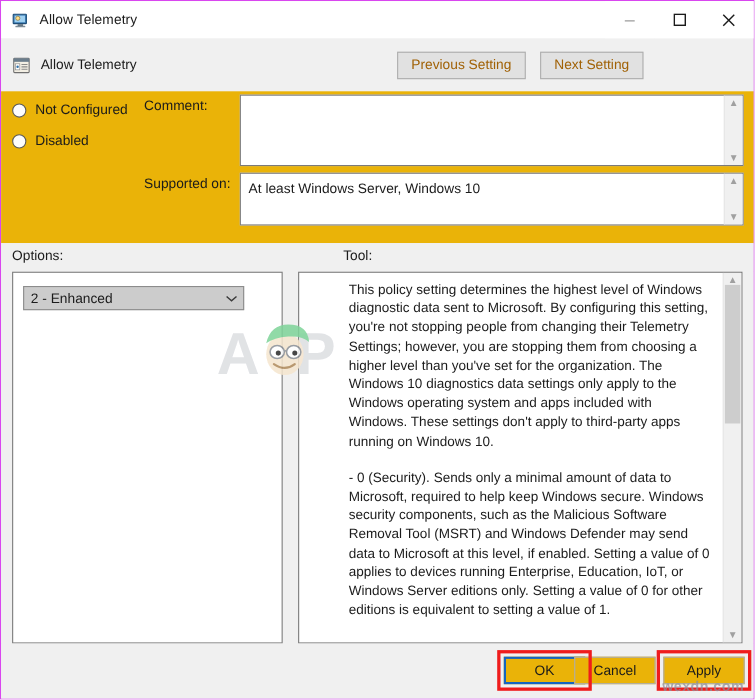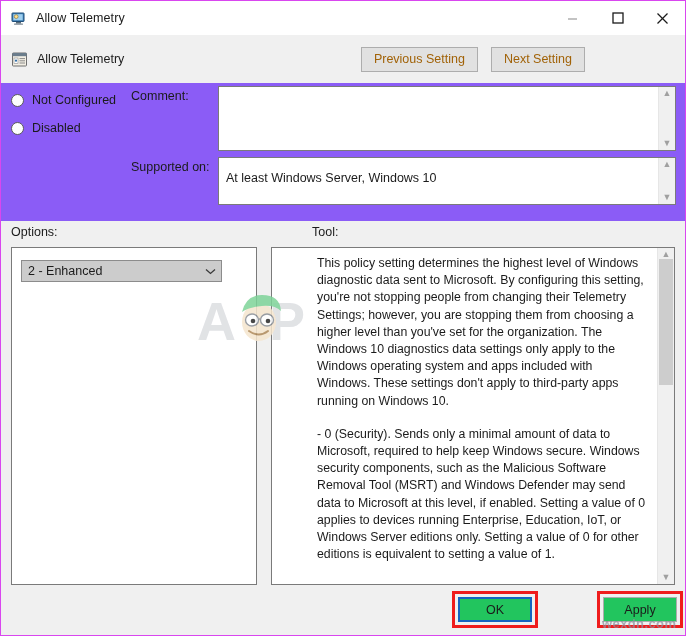--- a/index.html
+++ b/index.html
@@ -80,21 +80,21 @@
     padding: 0 12px;
     height: 25px;
     line-height: 23px;
     cursor: default;
     white-space: nowrap;
   }
 
   
   .form-region {
     flex: 0 0 auto;
-    background: #8b5cf6;
+    background: #eab308;
     padding: 0 10px;
     position: relative;
     height: 138px;
   }
 
   .radios {
     position: absolute;
     left: 10px; top: 3px;
     width: 120px;
   }
@@ -136,21 +136,21 @@
   .textbox {
     position: absolute;
     background: #ffffff;
     border: 1px solid #7a7a7a;
     display: flex;
   }
   .tb-comment { left: 217px; top: 3px; width: 458px; height: 65px; }
   .tb-supported { left: 217px; top: 74px; width: 458px; height: 48px; }
   .tb-inner {
     flex: 1 1 auto;
-    padding: 12px 7px;
+    padding: 5px 7px;
     font-size: 12.5px;
     color: #1b1b1b;
     overflow: hidden;
     line-height: 16px;
   }
   .vscroll {
     width: 17px;
     flex: 0 0 auto;
     background: #f0f0f0;
     border-left: 1px solid #e6e6e6;
@@ -223,21 +223,21 @@
   
   .footer {
     flex: 0 0 auto;
     height: 50px;
     background: #f0f0f0;
     position: relative;
   }
   .footer-btn {
     position: absolute;
     width: 74px; height: 25px;
-    background: #22c55e;
+    background: #eab308;
     border: 1px solid #adadad;
     font-size: 12.5px;
     color: #1b1b1b;
     display: flex; align-items: center; justify-content: center;
     cursor: default;
     font-family: "Liberation Sans", sans-serif;
   }
   .btn-ok     { left: 457px; top: 12px; border: 2px solid #1664c0; }
   .btn-cancel { left: 521px; top: 12px; }
   .btn-apply  { left: 602px; top: 12px; }
@@ -389,20 +389,21 @@
         <div class="vscroll-track">
           <div class="vscroll-thumb" style="top:0; height:40%;"></div>
         </div>
         <span class="arrow">▼</span>
       </div>
     </div>
   </div>
 
   <div class="footer">
     <button class="footer-btn btn-ok">OK</button>
+    <button class="footer-btn btn-cancel">Cancel</button>
     <button class="footer-btn btn-apply">Apply</button>
     <div class="annot annot-ok"></div>
     <div class="annot annot-apply"></div>
   </div>
 
   <div class="wm-center">
     <svg width="150" height="66" viewBox="0 0 150 66">
       <g opacity="0.45">
         <text x="0" y="56" font-family="Liberation Sans, sans-serif" font-size="54" font-weight="bold" fill="#b9bcc4">A</text>
         <text x="72" y="56" font-family="Liberation Sans, sans-serif" font-size="54" font-weight="bold" fill="#b9bcc4">P</text>

